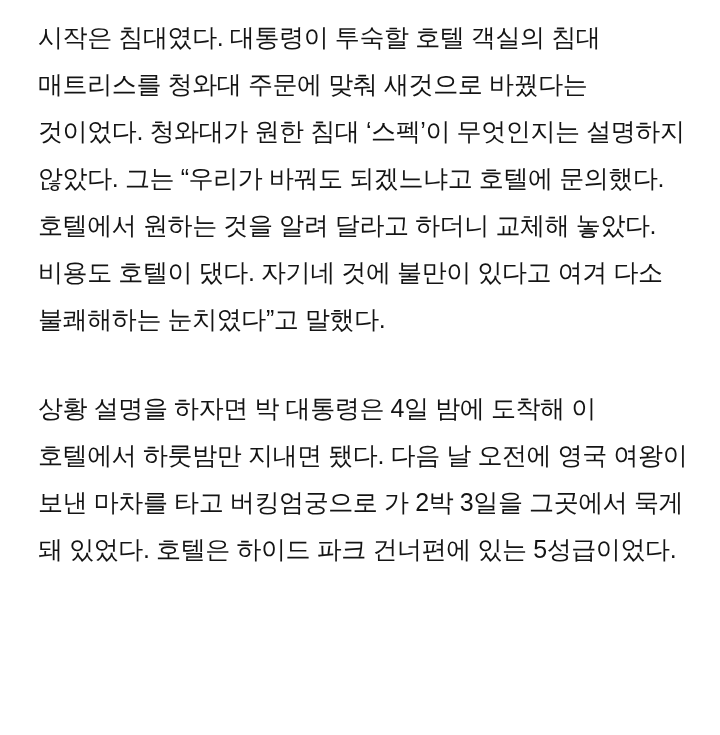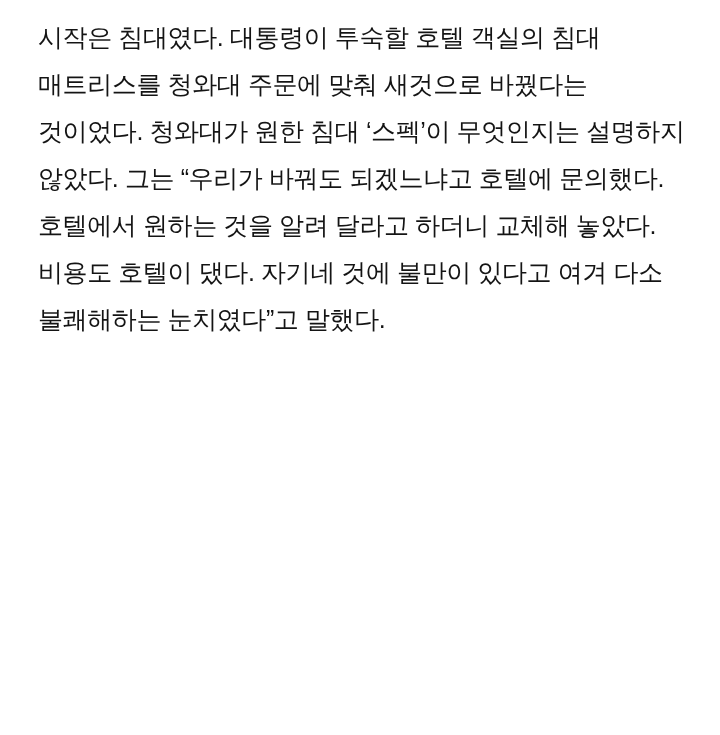--- a/index.html
+++ b/index.html
@@ -31,13 +31,14 @@
   }
   .paragraph + .paragraph {
     margin-top: 42px;
   }
 </style>
 </head>
 <body>
 
 <div class="article">
   <p class="paragraph">시작은 침대였다. 대통령이 투숙할 호텔 객실의 침대 매트리스를 청와대 주문에 맞춰 새것으로 바꿨다는 것이었다. 청와대가 원한 침대 ‘스펙’이 무엇인지는 설명하지 않았다. 그는 “우리가 바꿔도 되겠느냐고 호텔에 문의했다. 호텔에서 원하는 것을 알려 달라고 하더니 교체해 놓았다. 비용도 호텔이 댔다. 자기네 것에 불만이 있다고 여겨 다소 불쾌해하는 눈치였다”고 말했다.</p>
+  <p class="paragraph">상황 설명을 하자면 박 대통령은 4일 밤에 도착해 이 호텔에서 하룻밤만 지내면 됐다. 다음 날 오전에 영국 여왕이 보낸 마차를 타고 버킹엄궁으로 가 2박 3일을 그곳에서 묵게 돼 있었다. 호텔은 하이드 파크 건너편에 있는 5성급이었다.</p>
 </div>
 
 </body></html>

